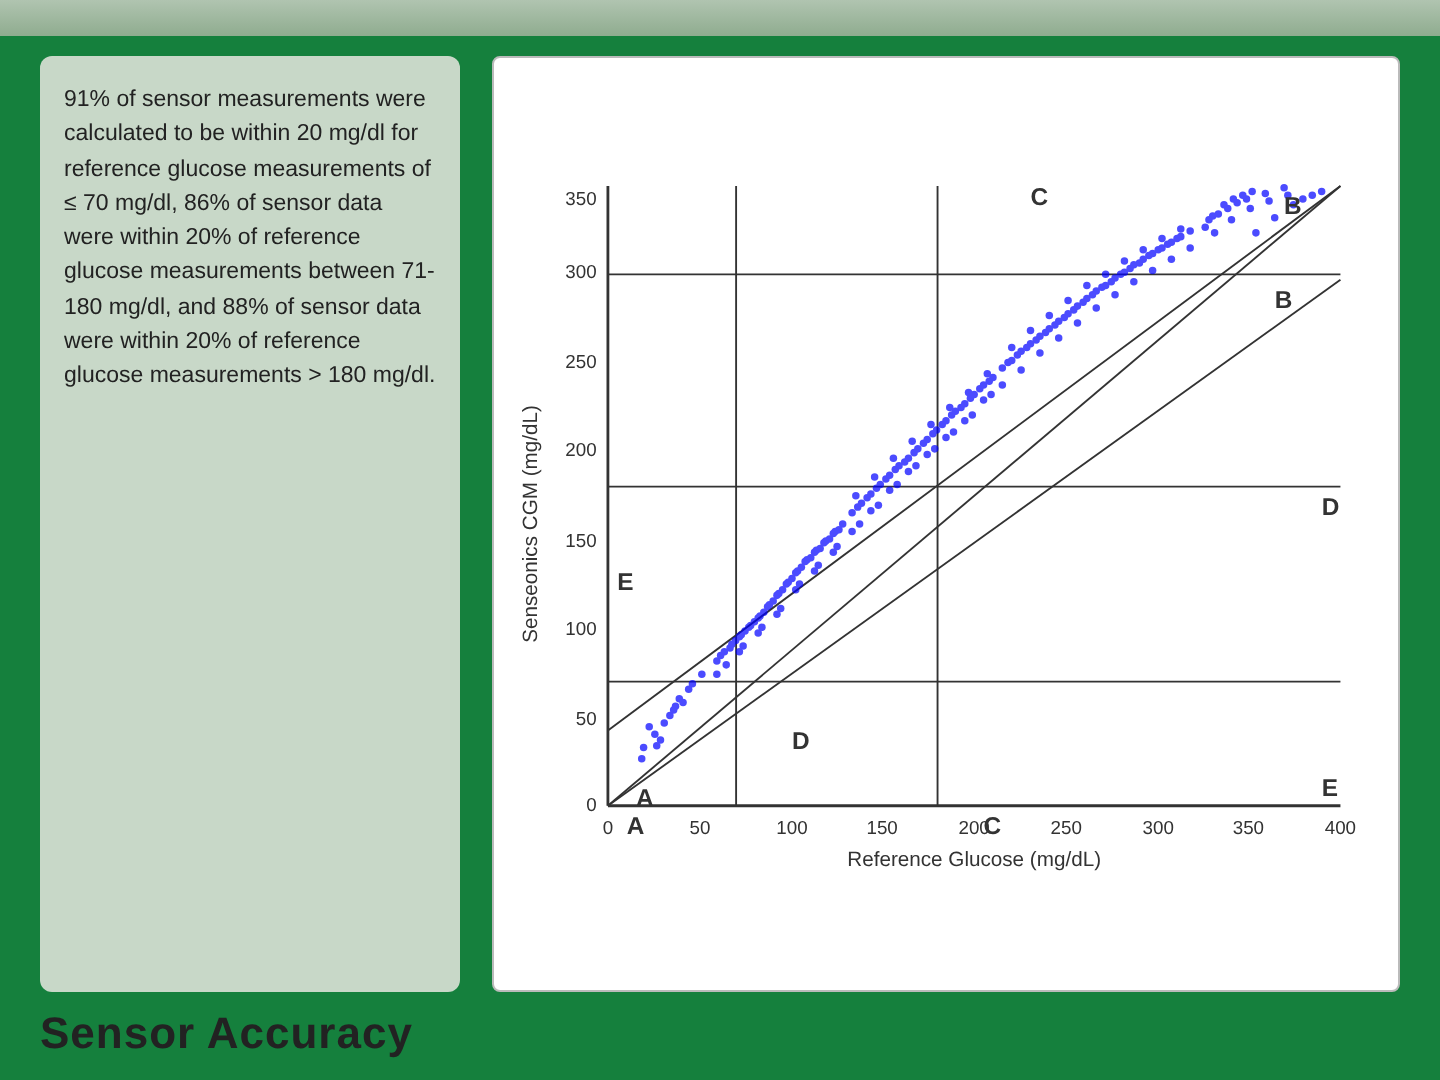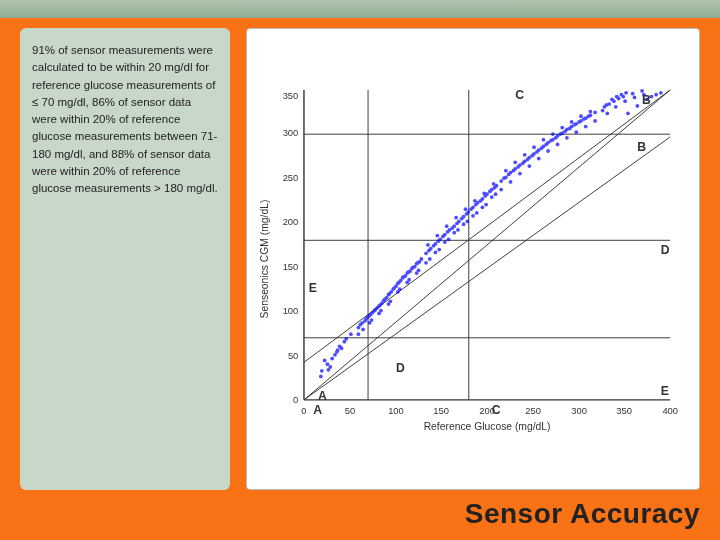--- a/index.html
+++ b/index.html
@@ -13,21 +13,21 @@
     .top-bar {
       width: 100%;
       height: 18px;
       background: linear-gradient(to bottom, #b0c4b0, #8fac8f);
     }
     .main-content {
       display: flex;
       flex-direction: column;
       padding: 10px 20px 10px 20px;
       height: calc(540px - 18px);
-      background: #f97316;
+      background: #15803d;
     }
     .content-row {
       display: flex;
       flex-direction: row;
       gap: 16px;
       flex: 1;
       min-height: 0;
     }
     .text-panel {
       width: 210px;
@@ -49,23 +49,23 @@
       padding: 8px 10px 8px 10px;
       position: relative;
       display: flex;
       align-items: stretch;
     }
     .chart-svg-wrapper {
       width: 100%;
       height: 100%;
     }
     .title-row {
-      text-align: right;
+      text-align: left;
       margin-top: 8px;
-      font-size: 28px;
+      font-size: 22px;
       font-weight: bold;
       color: #222;
       letter-spacing: 0.5px;
     }
   </style>
 </head>
 <body>
 
 <div class="top-bar"></div>
 <div class="main-content">

